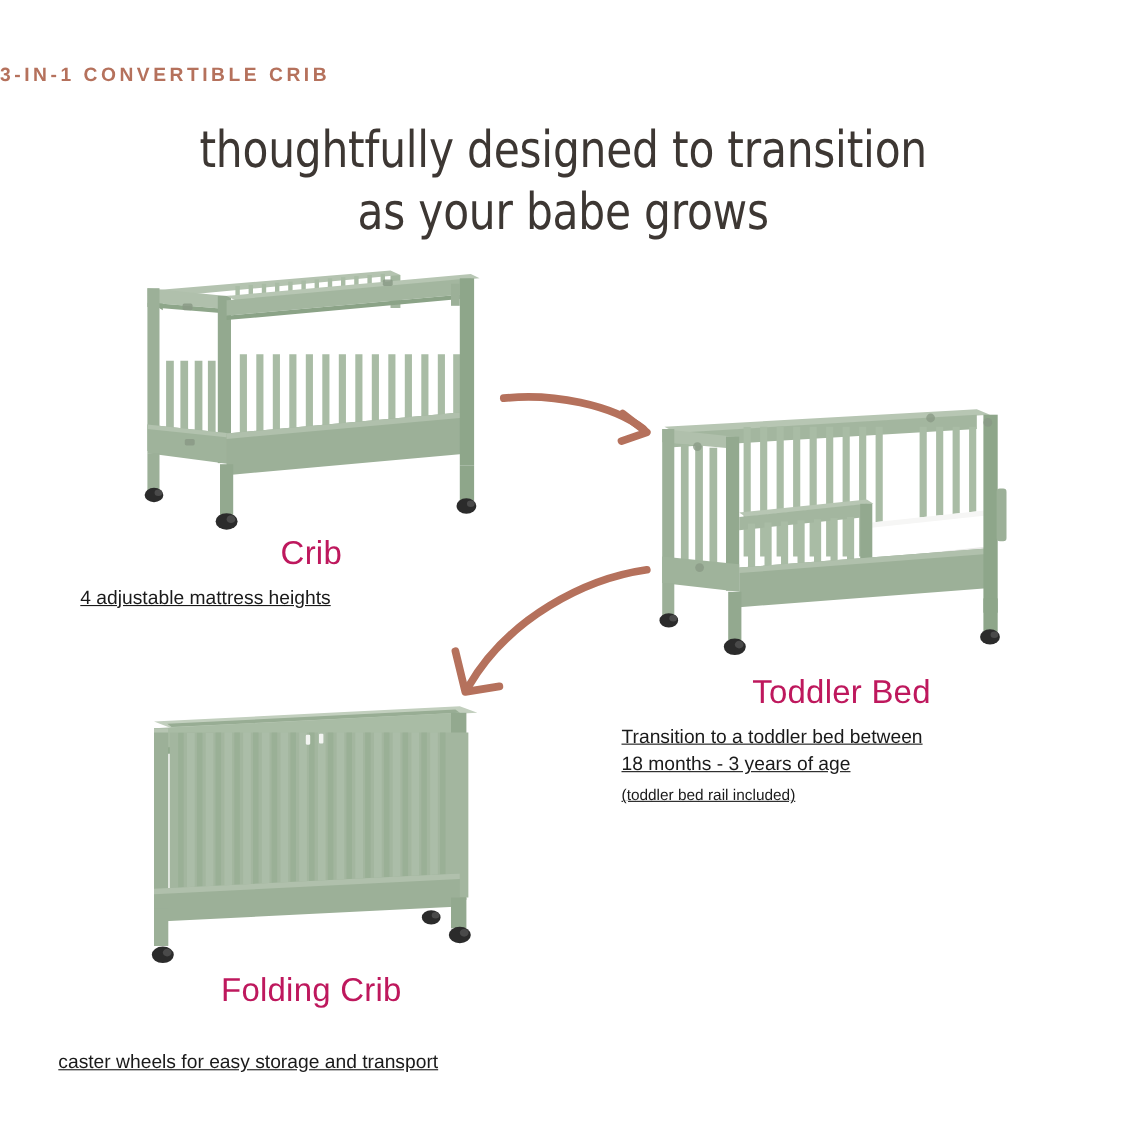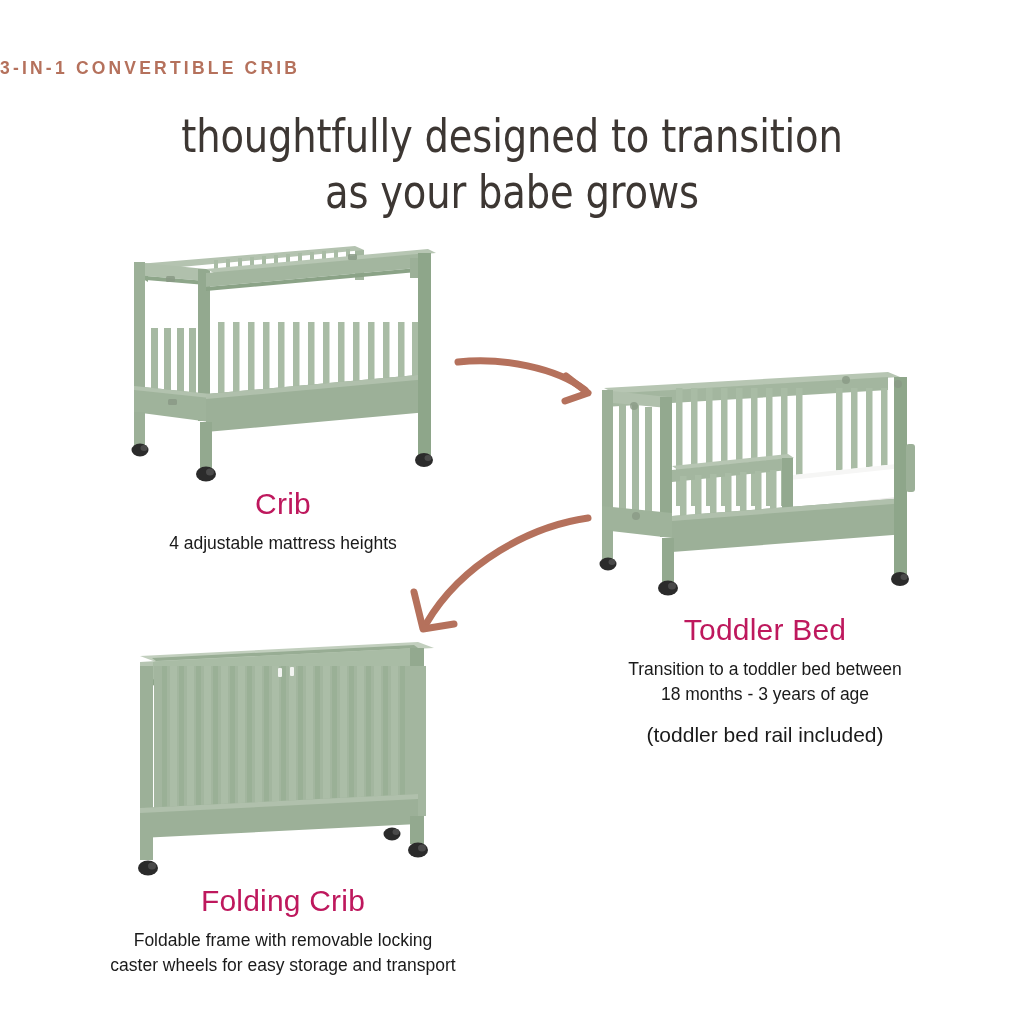--- a/index.html
+++ b/index.html
@@ -49,31 +49,31 @@
     text-align: center;
     font-family: "Liberation Sans", sans-serif;
     font-size: 30px;
     font-weight: 400;
     color: #be185d;
     letter-spacing: 0.2px;
     white-space: nowrap;
   }
   .sec-body {
     position: absolute;
-    text-align: center;
     font-family: "Liberation Sans", sans-serif;
     font-size: 17.5px;
     font-weight: 400;
     line-height: 1.44;
     color: #1a1a1a;
+    text-decoration: underline;
   }
   .sec-body .small {
     display: block;
-    font-size: 21px;
-    margin-top: 13px;
+    font-size: 14px;
+    margin-top: 5px;
   }
 
   
   #crib-title   { left: 93px;  width: 380px; top: 487px; }
   #crib-body    { left: 73px;  width: 420px; top: 531px; }
   #toddler-title{ left: 575px; width: 380px; top: 613px; }
   #toddler-body { left: 565px; width: 400px; top: 657px; }
   #folding-title{ left: 93px;  width: 380px; top: 884px; }
   #folding-body { left: 53px;  width: 460px; top: 928px; }
 
@@ -401,17 +401,17 @@
 
   <div class="sec-title" id="toddler-title">Toddler Bed</div>
   <div class="sec-body" id="toddler-body">
     <span>Transition to a toddler bed between</span><br>
     <span>18 months - 3 years of age</span>
     <span class="small">(toddler bed rail included)</span>
   </div>
 
   <div class="sec-title" id="folding-title">Folding Crib</div>
   <div class="sec-body" id="folding-body">
-    <span>Foldable frame with removable locking</span><br>
+    <br>
     <span>caster wheels for easy storage and transport</span>
   </div>
 
 </div>
 
 </body></html>

